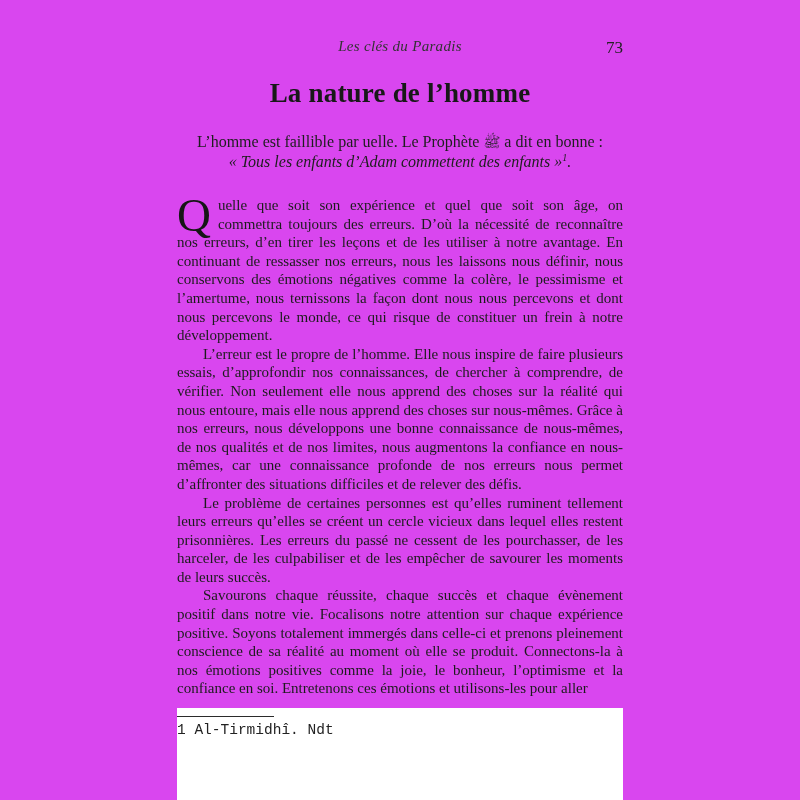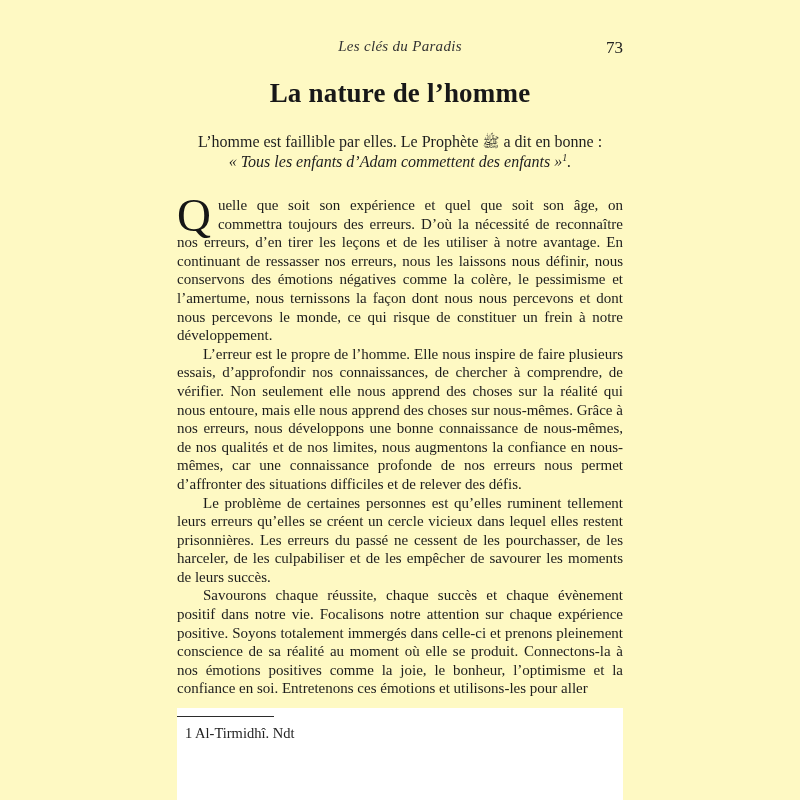--- a/index.html
+++ b/index.html
@@ -4,21 +4,21 @@
 <style>
   html, body {
     margin: 0;
     padding: 0;
     background: #ffffff;
   }
   .page {
     position: relative;
     width: 800px;
     height: 800px;
-    background: #fef9c3;
+    background: #d946ef;
     font-family: "Liberation Serif", "DejaVu Serif", serif;
     color: #1c1c1c;
     overflow: hidden;
     margin: 0 auto;
   }
   .content {
     position: relative;
     width: 446px;
     margin: 0 auto;
     padding-top: 38px;
@@ -100,39 +100,40 @@
     font-size: 14.5px;
     color: #222222;
   }
   .footnote-rule {
     width: 97px;
     height: 0;
     border-top: 1.2px solid #2b2b2b;
     margin: 8px 0 5px 0;
   }
   .footnote-line {
-    margin: 8px;
+    margin: 0;
+    font-family: Liberation Mono, monospace;
   }
 </style>
 </head>
 <body>
 
 <div class="page">
   <div class="content">
 
     <div class="running-header">
       <span class="running-title">Les clés du Paradis</span>
       <span class="page-number">73</span>
     </div>
 
     <h1 class="chapter-title">La nature de l’homme</h1>
 
     <div class="intro">
       <div class="intro-line">
-        <span>L’homme est faillible par elles. Le Prophète </span><span class="pbuh">ﷺ</span><span> a dit en bonne :</span>
+        <span>L’homme est faillible par uelle. Le Prophète </span><span class="pbuh">ﷺ</span><span> a dit en bonne :</span>
       </div>
       <div class="intro-line quote-line">
         <span>« Tous les enfants d’Adam commettent des enfants »</span><sup>1</sup><span>.</span>
       </div>
     </div>
 
     <div class="bodytext">
       <p class="first">
         <span class="dropcap">Q</span><span>uelle que soit son expérience et quel que soit son âge, on commettra toujours des erreurs. D’où la nécessité de reconnaître nos erreurs, d’en tirer les leçons et de les utiliser à notre avantage. En continuant de ressasser nos erreurs, nous les laissons nous définir, nous conservons des émotions négatives comme la colère, le pessimisme et l’amertume, nous ternissons la façon dont nous nous percevons et dont nous percevons le monde, ce qui risque de constituer un frein à notre développement.</span>
       </p>

